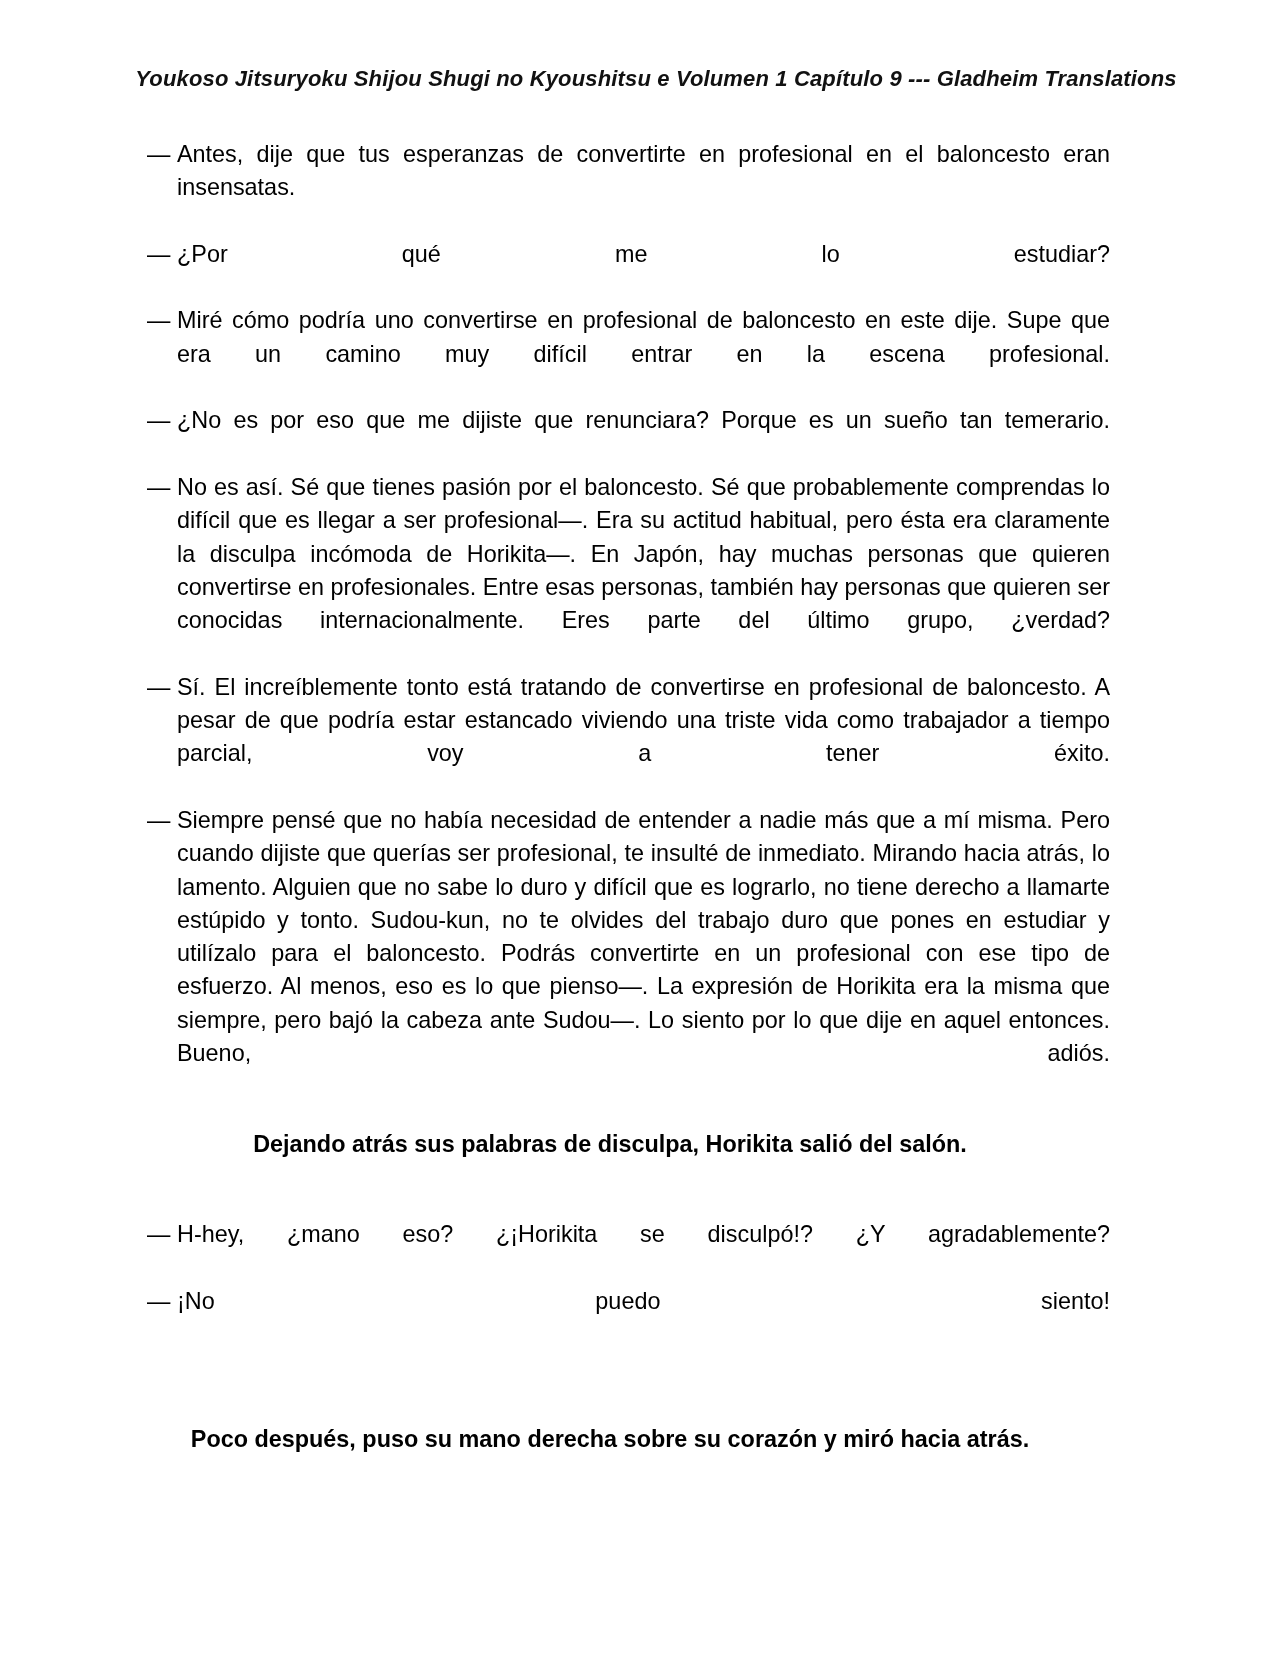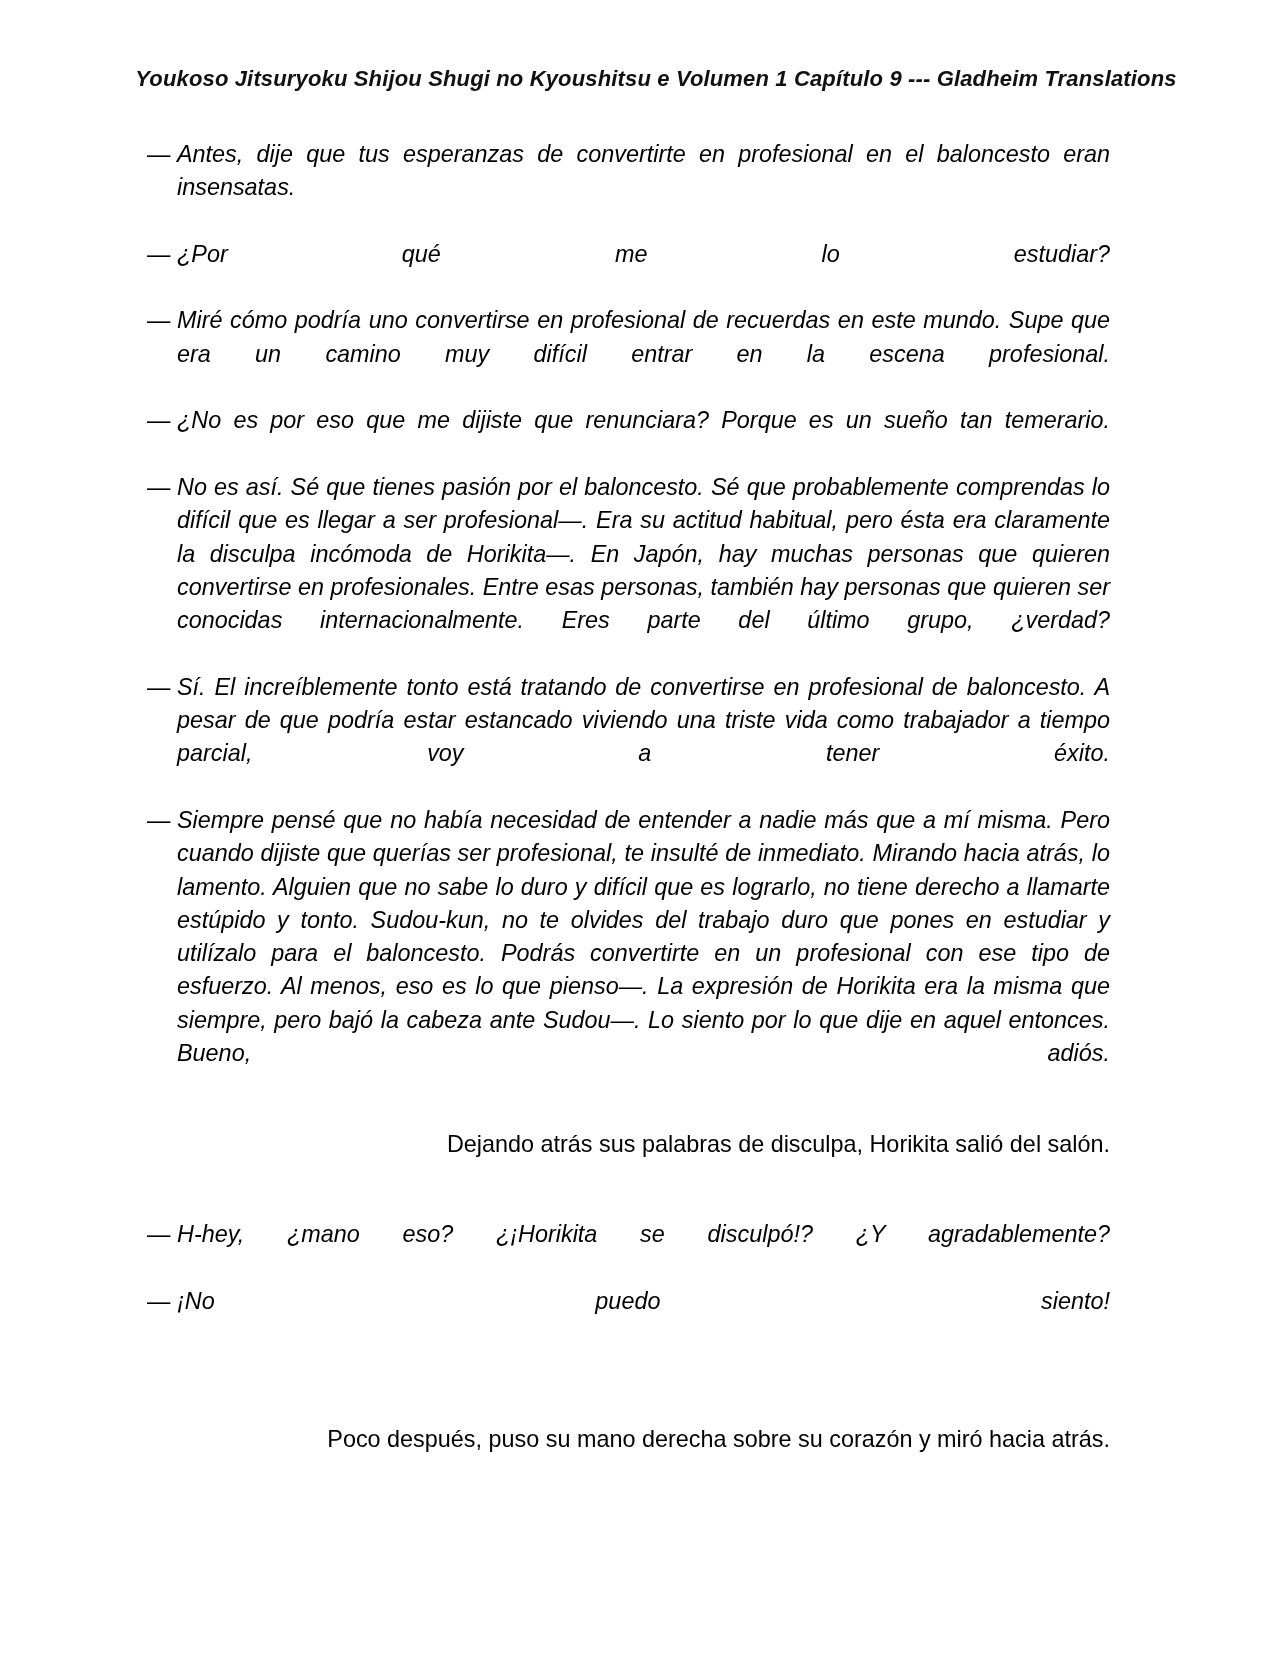--- a/index.html
+++ b/index.html
@@ -51,21 +51,22 @@
     padding: 0;
     font-size: 23.4px;
     line-height: 33.3px;
     text-align: justify;
     text-justify: inter-word;
     -webkit-hyphens: none;
     hyphens: none;
     word-spacing: 0px;
   }
   p.para.single {
-    text-align: right;
+    text-align: center;
+    font-weight: bold;
   }
 
   
   .dialogue-block {
     margin: 0;
     padding: 0;
   }
   .dlg {
     position: relative;
     margin: 0;
@@ -79,21 +80,20 @@
   }
   .dlg > .dash {
     position: absolute;
     left: 37px;
     top: 0;
     font-size: 23.4px;
     line-height: 33.3px;
   }
   .dlg > .dlg-text {
     display: block;
-    font-style: italic;
   }
   .gap-md { height: 24px; }
 
   
   .dlg .dlg-text::after,
   p.para::after {
     content: "";
     display: inline-block;
     width: 100%;
   }
@@ -115,21 +115,21 @@
         <span class="dlg-text">Antes, dije que tus esperanzas de convertirte en profesional en el baloncesto eran insensatas.</span>
       </div>
 
       <div class="dlg">
         <span class="dash">—</span>
         <span class="dlg-text">¿Por qué me lo estudiar?</span>
       </div>
 
       <div class="dlg">
         <span class="dash">—</span>
-        <span class="dlg-text">Miré cómo podría uno convertirse en profesional de recuerdas en este mundo. Supe que era un camino muy difícil entrar en la escena profesional.</span>
+        <span class="dlg-text">Miré cómo podría uno convertirse en profesional de baloncesto en este dije. Supe que era un camino muy difícil entrar en la escena profesional.</span>
       </div>
 
       <div class="dlg">
         <span class="dash">—</span>
         <span class="dlg-text">¿No es por eso que me dijiste que renunciara? Porque es un sueño tan temerario.</span>
       </div>
 
       <div class="dlg">
         <span class="dash">—</span>
         <span class="dlg-text">No es así. Sé que tienes pasión por el baloncesto. Sé que probablemente comprendas lo difícil que es llegar a ser profesional—. Era su actitud habitual, pero ésta era claramente la disculpa incómoda de Horikita—. En Japón, hay muchas personas que quieren convertirse en profesionales. Entre esas personas, también hay personas que quieren ser conocidas internacionalmente. Eres parte del último grupo, ¿verdad?</span>

